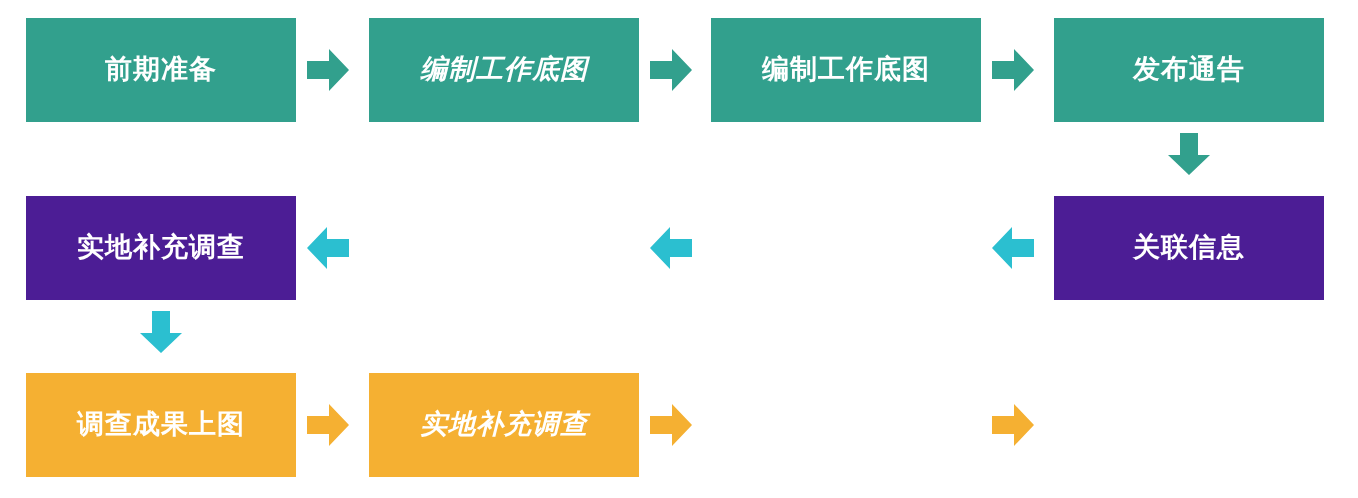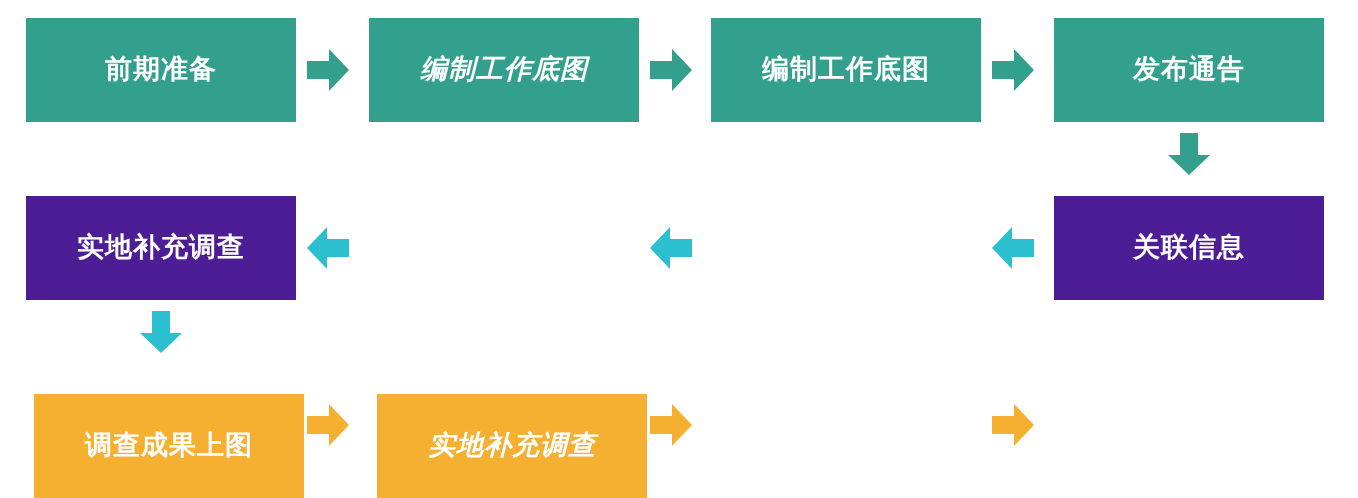--- a/index.html
+++ b/index.html
@@ -56,21 +56,21 @@
     height: 46px;
   }
   .arrow-v {
     width: 46px;
     height: 42px;
   }
 
   
   .r1 { top: 18px; }
   .r2 { top: 196px; }
-  .r3 { top: 394px; margin-left: 8px; }
+  .r3 { top: 373px; }
 
   
   .c1 { left: 26px; }
   .c2 { left: 369px; font-style: italic; }
   .c3 { left: 711px; }
   .c4 { left: 1054px; }
 
   
   .g1 { left: 307px; }
   .g2 { left: 650px; }

